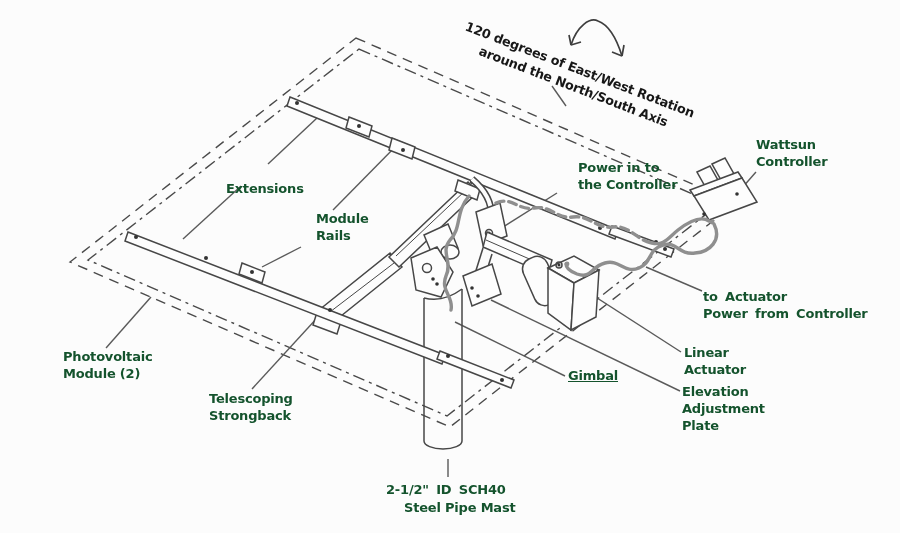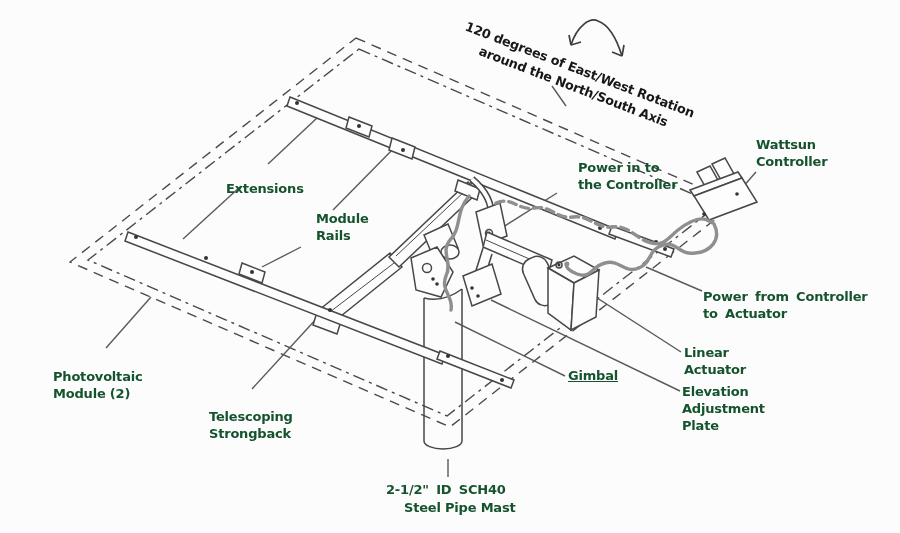--- a/index.html
+++ b/index.html
@@ -169,37 +169,37 @@
 
 <div class="lbl" style="left:226px;top:164px;margin-top:16px;">
   <span class="ln">Extensions</span>
 </div>
 
 <div class="lbl" style="left:316px;top:210px;">
   <span class="ln">Module</span>
   <span class="ln">Rails</span>
 </div>
 
-<div class="lbl" style="left:53px;top:348px;margin-top:20px;">
+<div class="lbl" style="left:63px;top:348px;">
   <span class="ln">Photovoltaic</span>
   <span class="ln">Module (2)</span>
 </div>
 
-<div class="lbl" style="left:209px;top:408px;">
+<div class="lbl" style="left:209px;top:390px;">
   <span class="ln">Telescoping</span>
   <span class="ln">Strongback</span>
 </div>
 
 <div class="lbl" style="left:568px;top:367px;text-decoration:underline;">
   <span class="ln">Gimbal</span>
 </div>
 
 <div class="lbl" style="left:703px;top:288px;">
+  <span class="ln ws2">to  Actuator</span>
   <span class="ln ws2">Power  from  Controller</span>
-  <span class="ln ws2">to  Actuator</span>
 </div>
 
 <div class="lbl" style="left:682px;top:383px;">
   <span class="ln">Elevation</span>
   <span class="ln">Adjustment</span>
   <span class="ln">Plate</span>
 </div>
 
 <div class="lbl" style="left:684px;top:344px;">
   <span class="ln">Linear</span>

